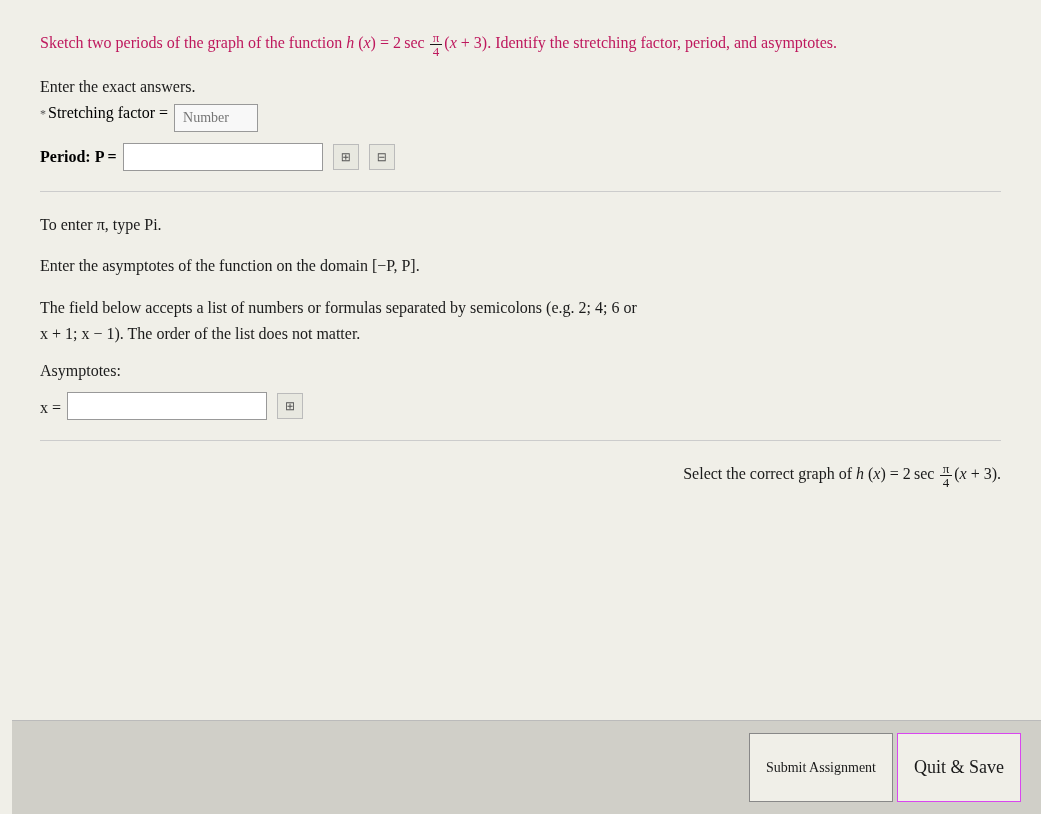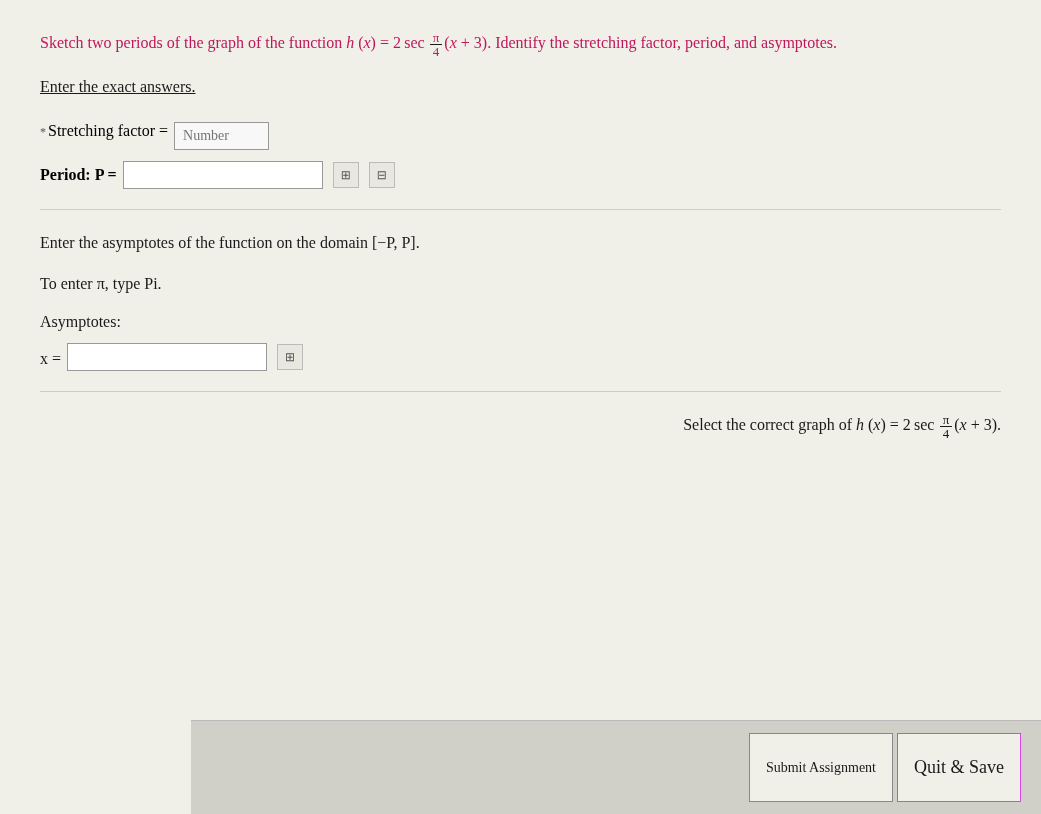--- a/index.html
+++ b/index.html
@@ -30,36 +30,35 @@
       font-size: 16px;
       color: #be185d;
       line-height: 1.6;
       margin-bottom: 20px;
       text-align: justify;
     }
 
     .exact-answers-text {
       font-size: 16px;
       color: #1a1a1a;
-      margin-bottom: 26px;
-      text-decoration: underline;
+      margin-bottom: 8px;
     }
 
     .text-input {
       border: 1px solid #999;
       background-color: #fff;
       padding: 4px 8px;
       font-size: 14px;
       font-family: Georgia, serif;
       height: 28px;
       outline: none;
     }
 
     .stretching-input {
-      width: 95px;
+      width: 84px;
       background-color: #f8f8f8;
       color: #666;
     }
 
     .period-input {
       width: 200px;
     }
 
     .asymptote-input {
       width: 200px;
@@ -119,21 +118,21 @@
       color: #1a1a1a;
       margin-top: 20px;
       line-height: 1.6;
       text-align: right;
     }
 
     .bottom-bar {
       position: fixed;
       bottom: 0;
       right: 0;
-      width: 850px;
+      width: 1029px;
       background-color: #d0cfc8;
       padding: 12px 20px;
       display: flex;
       justify-content: flex-end;
       gap: 4px;
       border-top: 1px solid #bbb;
     }
 
     .btn-submit {
       background-color: #f0efe8;
@@ -204,24 +203,28 @@
     <button class="icon-btn" title="Insert formula">
       <span>⊞</span>
     </button>
     <button class="icon-btn" title="Insert symbol">
       <span>⊟</span>
     </button>
   </div>
 
   <hr class="divider">
 
+  <p class="instruction-text">To enter π, type Pi.</p>
+
   <p class="instruction-text">Enter the asymptotes of the function on the domain [−P, P].</p>
 
-  <p class="instruction-text">To enter π, type Pi.</p>
-
+  <p class="instruction-text">
+    <span>The field below accepts a list of numbers or formulas separated by semicolons (e.g. 2; 4; 6 or</span><br>
+    <span>x + 1; x − 1). The order of the list does not matter.</span>
+  </p>
 
   <div class="asymptotes-section">
     <div class="asymptotes-label">Asymptotes:</div>
     <div class="asymptotes-row">
       <span class="x-equals">x =</span>
       <input type="text" class="text-input asymptote-input" style="">
       <button class="icon-btn" title="Insert formula">
         <span>⊞</span>
       </button>
     </div>

